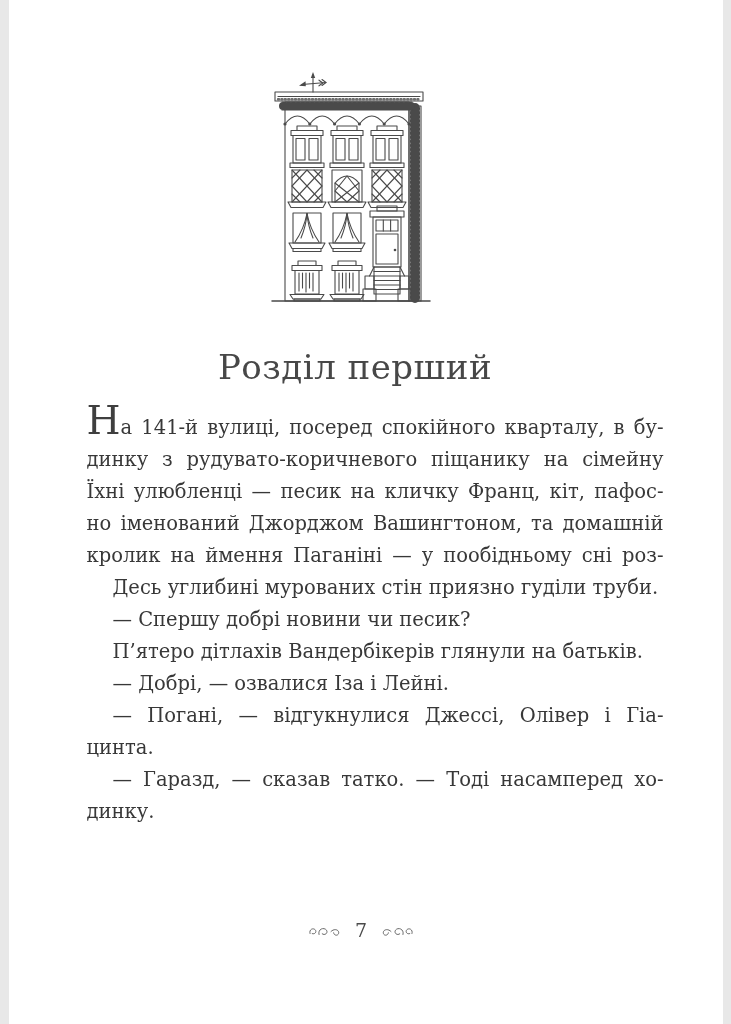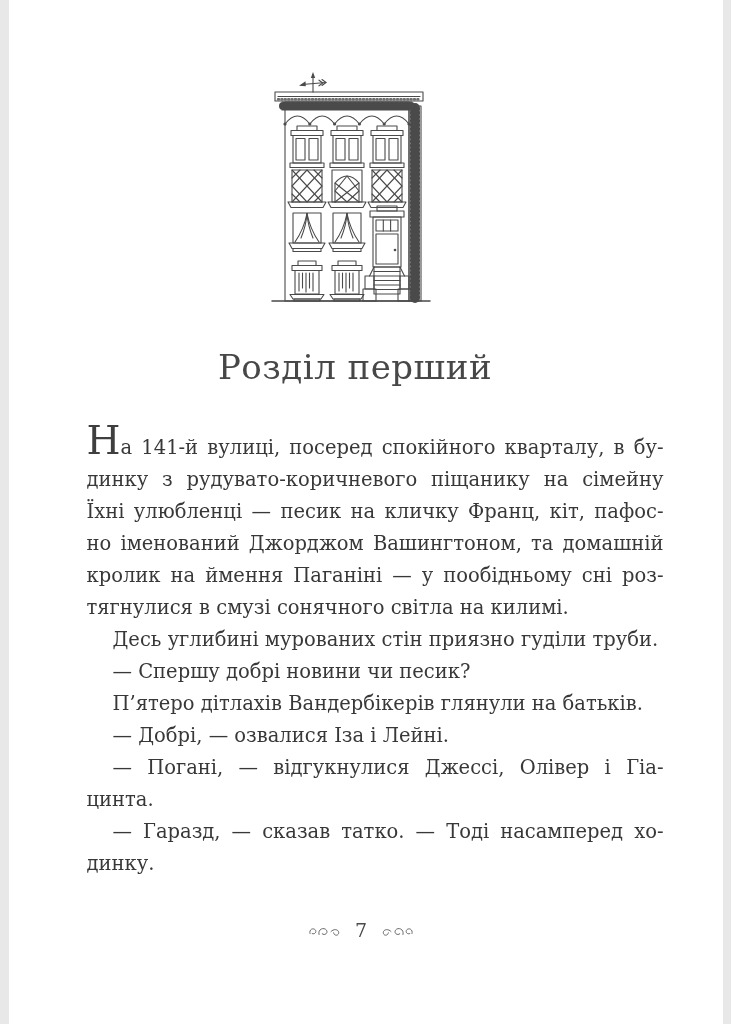--- a/index.html
+++ b/index.html
@@ -23,21 +23,21 @@
     font-weight:400;
     font-size:34px;
     line-height:1.2;
     letter-spacing:0.5px;
     color:#474747;
     text-align:center;
     transform:translateX(-19px);
   }
   .body-text {
     position:absolute;
-    top:432px; left:78px; width:577px;
+    top:412px; left:78px; width:577px;
     font-size:19.5px;
     color:#383838;
   }
   .line {
     height:32px;
     line-height:32px;
     text-align:justify;
     text-align-last:justify;
   }
   .line.last { text-align-last:left; }
@@ -216,21 +216,20 @@
 
   <h1 class="chapter-title">Розділ перший</h1>
 
   <section class="body-text">
       <div>
         <div class="line"><span class="initial">Н</span>а 141-й вулиці, посеред спокійного кварталу, в бу-</div>
         <div class="line">динку з рудувато-коричневого піщанику на сімейну</div>
         <div class="line">Їхні улюбленці — песик на кличку Франц, кіт, пафос-</div>
         <div class="line">но іменований Джорджом Вашингтоном, та домашній</div>
         <div class="line">кролик на ймення Паганіні — у пообідньому сні роз-</div>
-        <div class="line last">тягнулися в смузі сонячного світла на килимі.</div>
       </div>
       <div>
         <div class="line last indent">Десь углибині мурованих стін приязно гуділи труби.</div>
       </div>
       <div>
         <div class="line last indent">— Спершу добрі новини чи песик?</div>
       </div>
       <div>
         <div class="line last indent">П’ятеро дітлахів Вандербікерів глянули на батьків.</div>
       </div>

